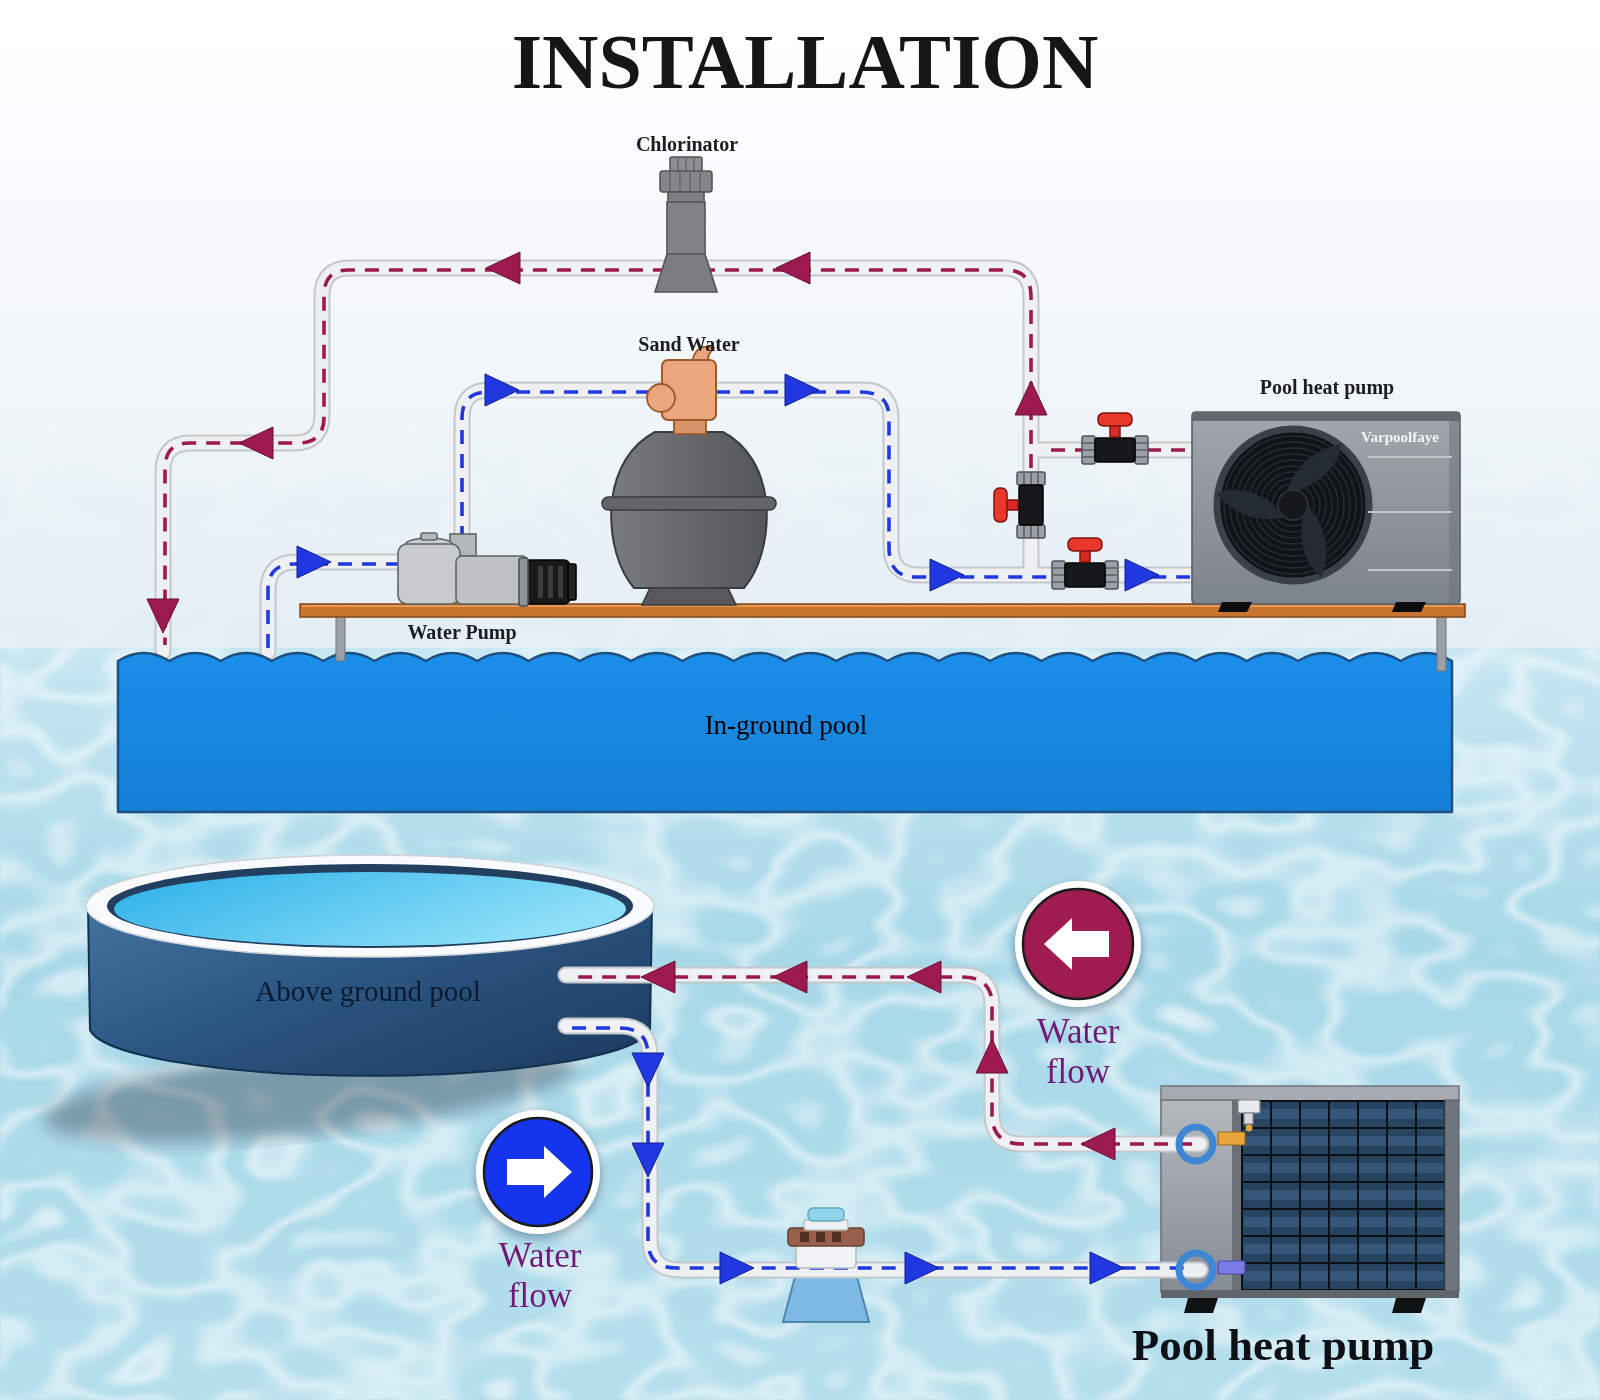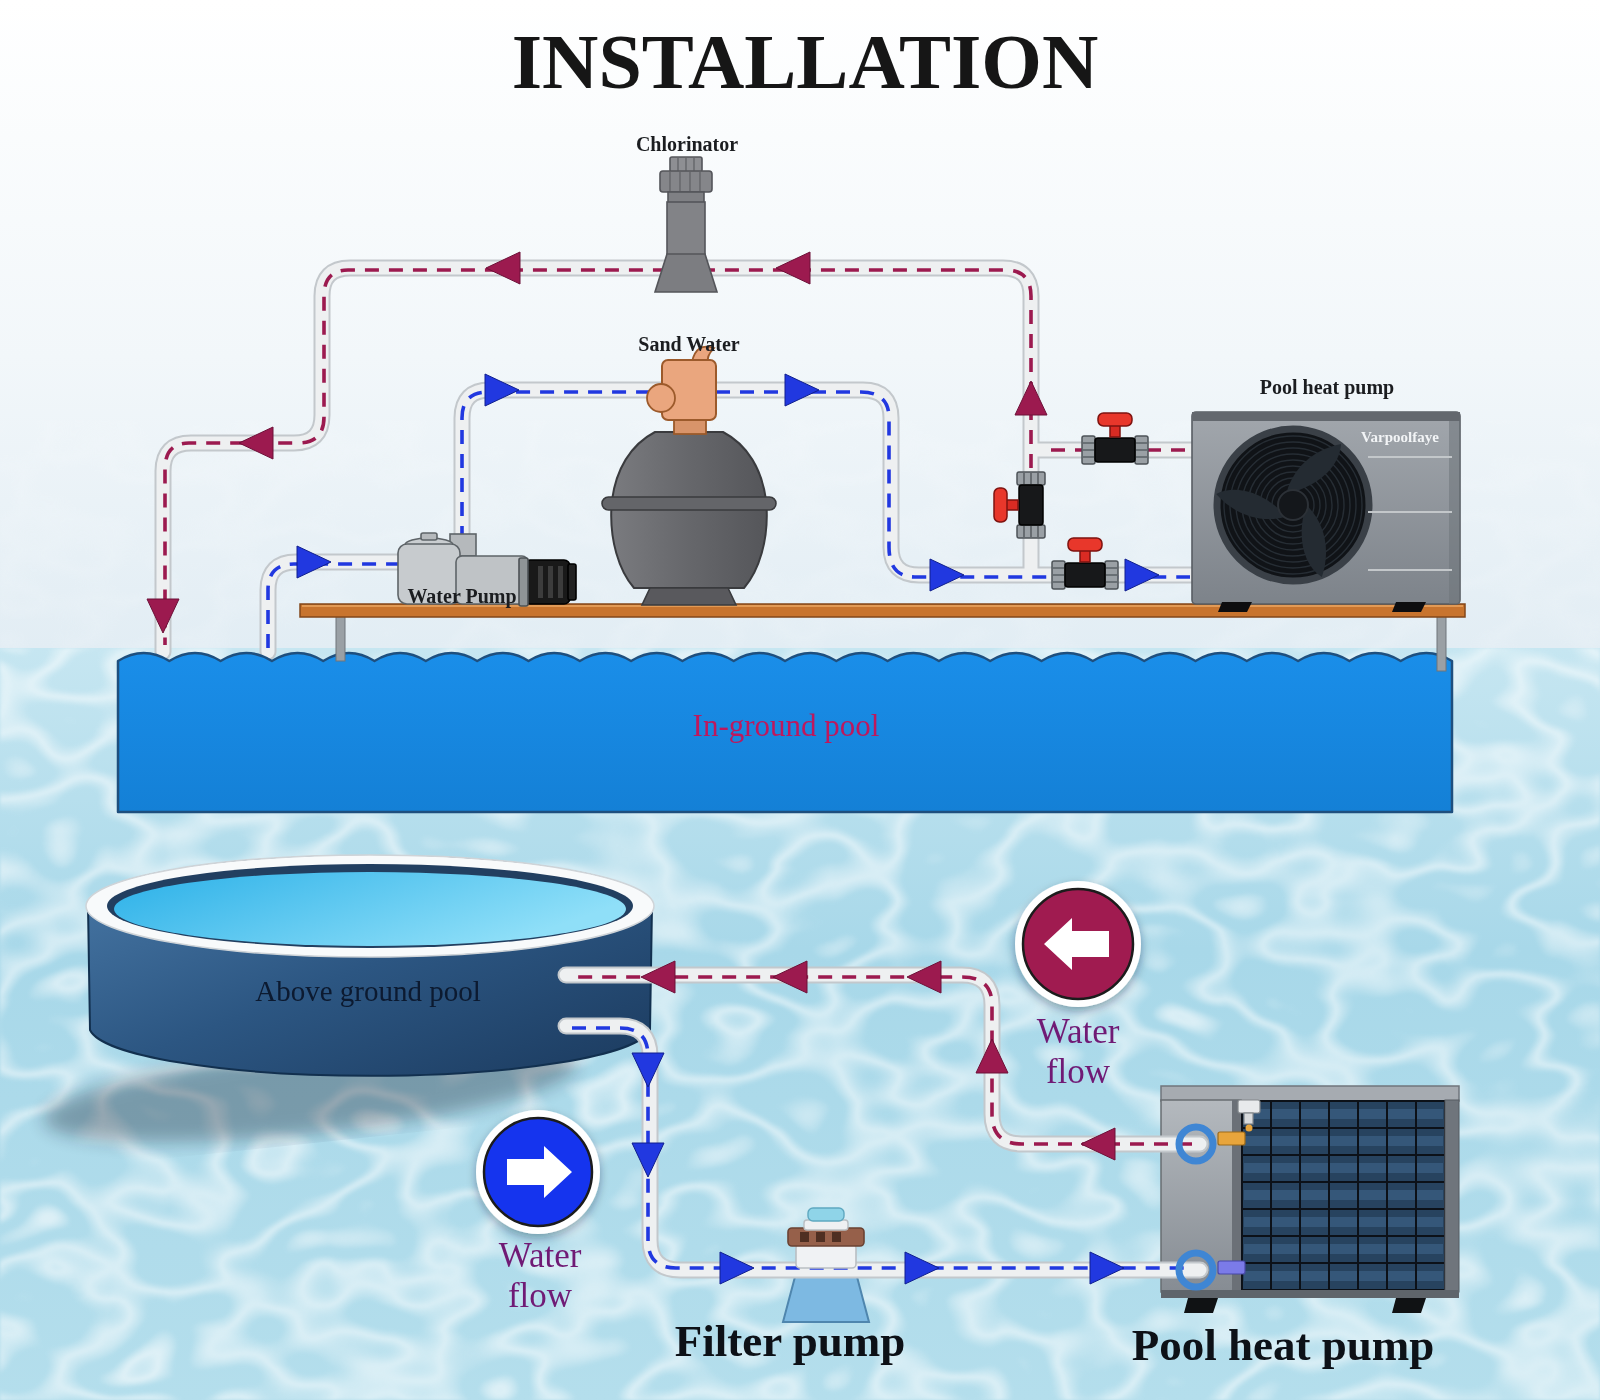--- a/index.html
+++ b/index.html
@@ -4,21 +4,21 @@
 <style>
   html,body{margin:0;padding:0;background:#dfeef5;}
   .canvas{position:relative;width:1600px;height:1400px;overflow:hidden;
           font-family:Liberation Serif, serif;}
   svg{position:absolute;left:0;top:0;}
   .labels{position:absolute;left:0;top:0;width:100%;height:100%;pointer-events:none;z-index:10;}
   .label{position:absolute;transform:translate(-50%,-50%);text-align:center;
          color:#14181d;white-space:nowrap;line-height:1.15;}
   .title{font-size:78px;font-weight:900;letter-spacing:0px;color:#161616;}
   .eq{font-size:20px;font-weight:700;color:#1b1d20;}
-  .pool-txt{font-size:31px;font-weight:400;color:#be185d;}
+  .pool-txt{font-size:27px;font-weight:400;color:#000000;}
   .pool-txt2{font-size:29px;font-weight:400;color:#0c1a30;text-align:right;}
   .flow-txt{font-size:35px;font-weight:400;color:#701a75;white-space:pre-line;}
   .big-lb{font-size:45px;font-weight:600;color:#0d1117;}
   .brand{font-size:15px;font-weight:600;color:#f2f4f6;}
   
   .pipe-casing{fill:none;stroke:#c3c8cc;stroke-width:17;stroke-linecap:round;stroke-linejoin:round;}
   .pipe-fill{fill:none;stroke:var(--c-pipe,#eef0f1);stroke-width:13;stroke-linecap:round;stroke-linejoin:round;}
   .dash-return{fill:none;stroke:var(--c-return,#9c1a4f);stroke-width:3.6;stroke-dasharray:14 10;}
   .dash-supply{fill:none;stroke:var(--c-supply,#2138e0);stroke-width:3.6;stroke-dasharray:14 10;}
   .arr-return{fill:var(--c-return,#9c1a4f);stroke:#6d1038;stroke-width:1;}
@@ -332,26 +332,25 @@
       <use href="#tri" class="arr-supply" transform="translate(920,1268)"></use>
       <use href="#tri" class="arr-supply" transform="translate(1105,1268)"></use>
     </g>
   </g>
 </svg>
 
 <div class="labels">
   <div class="label title" style="left:805px;top:62px;">INSTALLATION</div>
   <div class="label eq" style="left:687px;top:144px;">Chlorinator</div>
   <div class="label eq" style="left:689px;top:344px;">Sand Water</div>
-  <div class="label eq" style="left:462px;top:596px;">Water Pump</div>
+  <div class="label eq" style="left:462px;top:632px;">Water Pump</div>
   <div class="label eq" style="left:1327px;top:387px;">Pool heat pump</div>
   <div class="label brand" style="left:1400px;top:438px;">Varpoolfaye</div>
   <div class="label pool-txt" style="left:786px;top:726px;">In-ground pool</div>
   <div class="label pool-txt2" style="left:368px;top:992px;">Above ground pool</div>
   <div class="label flow-txt" style="left:1078px;top:1052px;">Water
 flow</div>
   <div class="label flow-txt" style="left:540px;top:1276px;">Water
 flow</div>
-  <div class="label big-lb" style="left:790px;top:1342px;">Filter pump</div>
   <div class="label big-lb" style="left:1283px;top:1346px;">Pool heat pump</div>
 </div>
 
 </div>
 
 </body></html>

